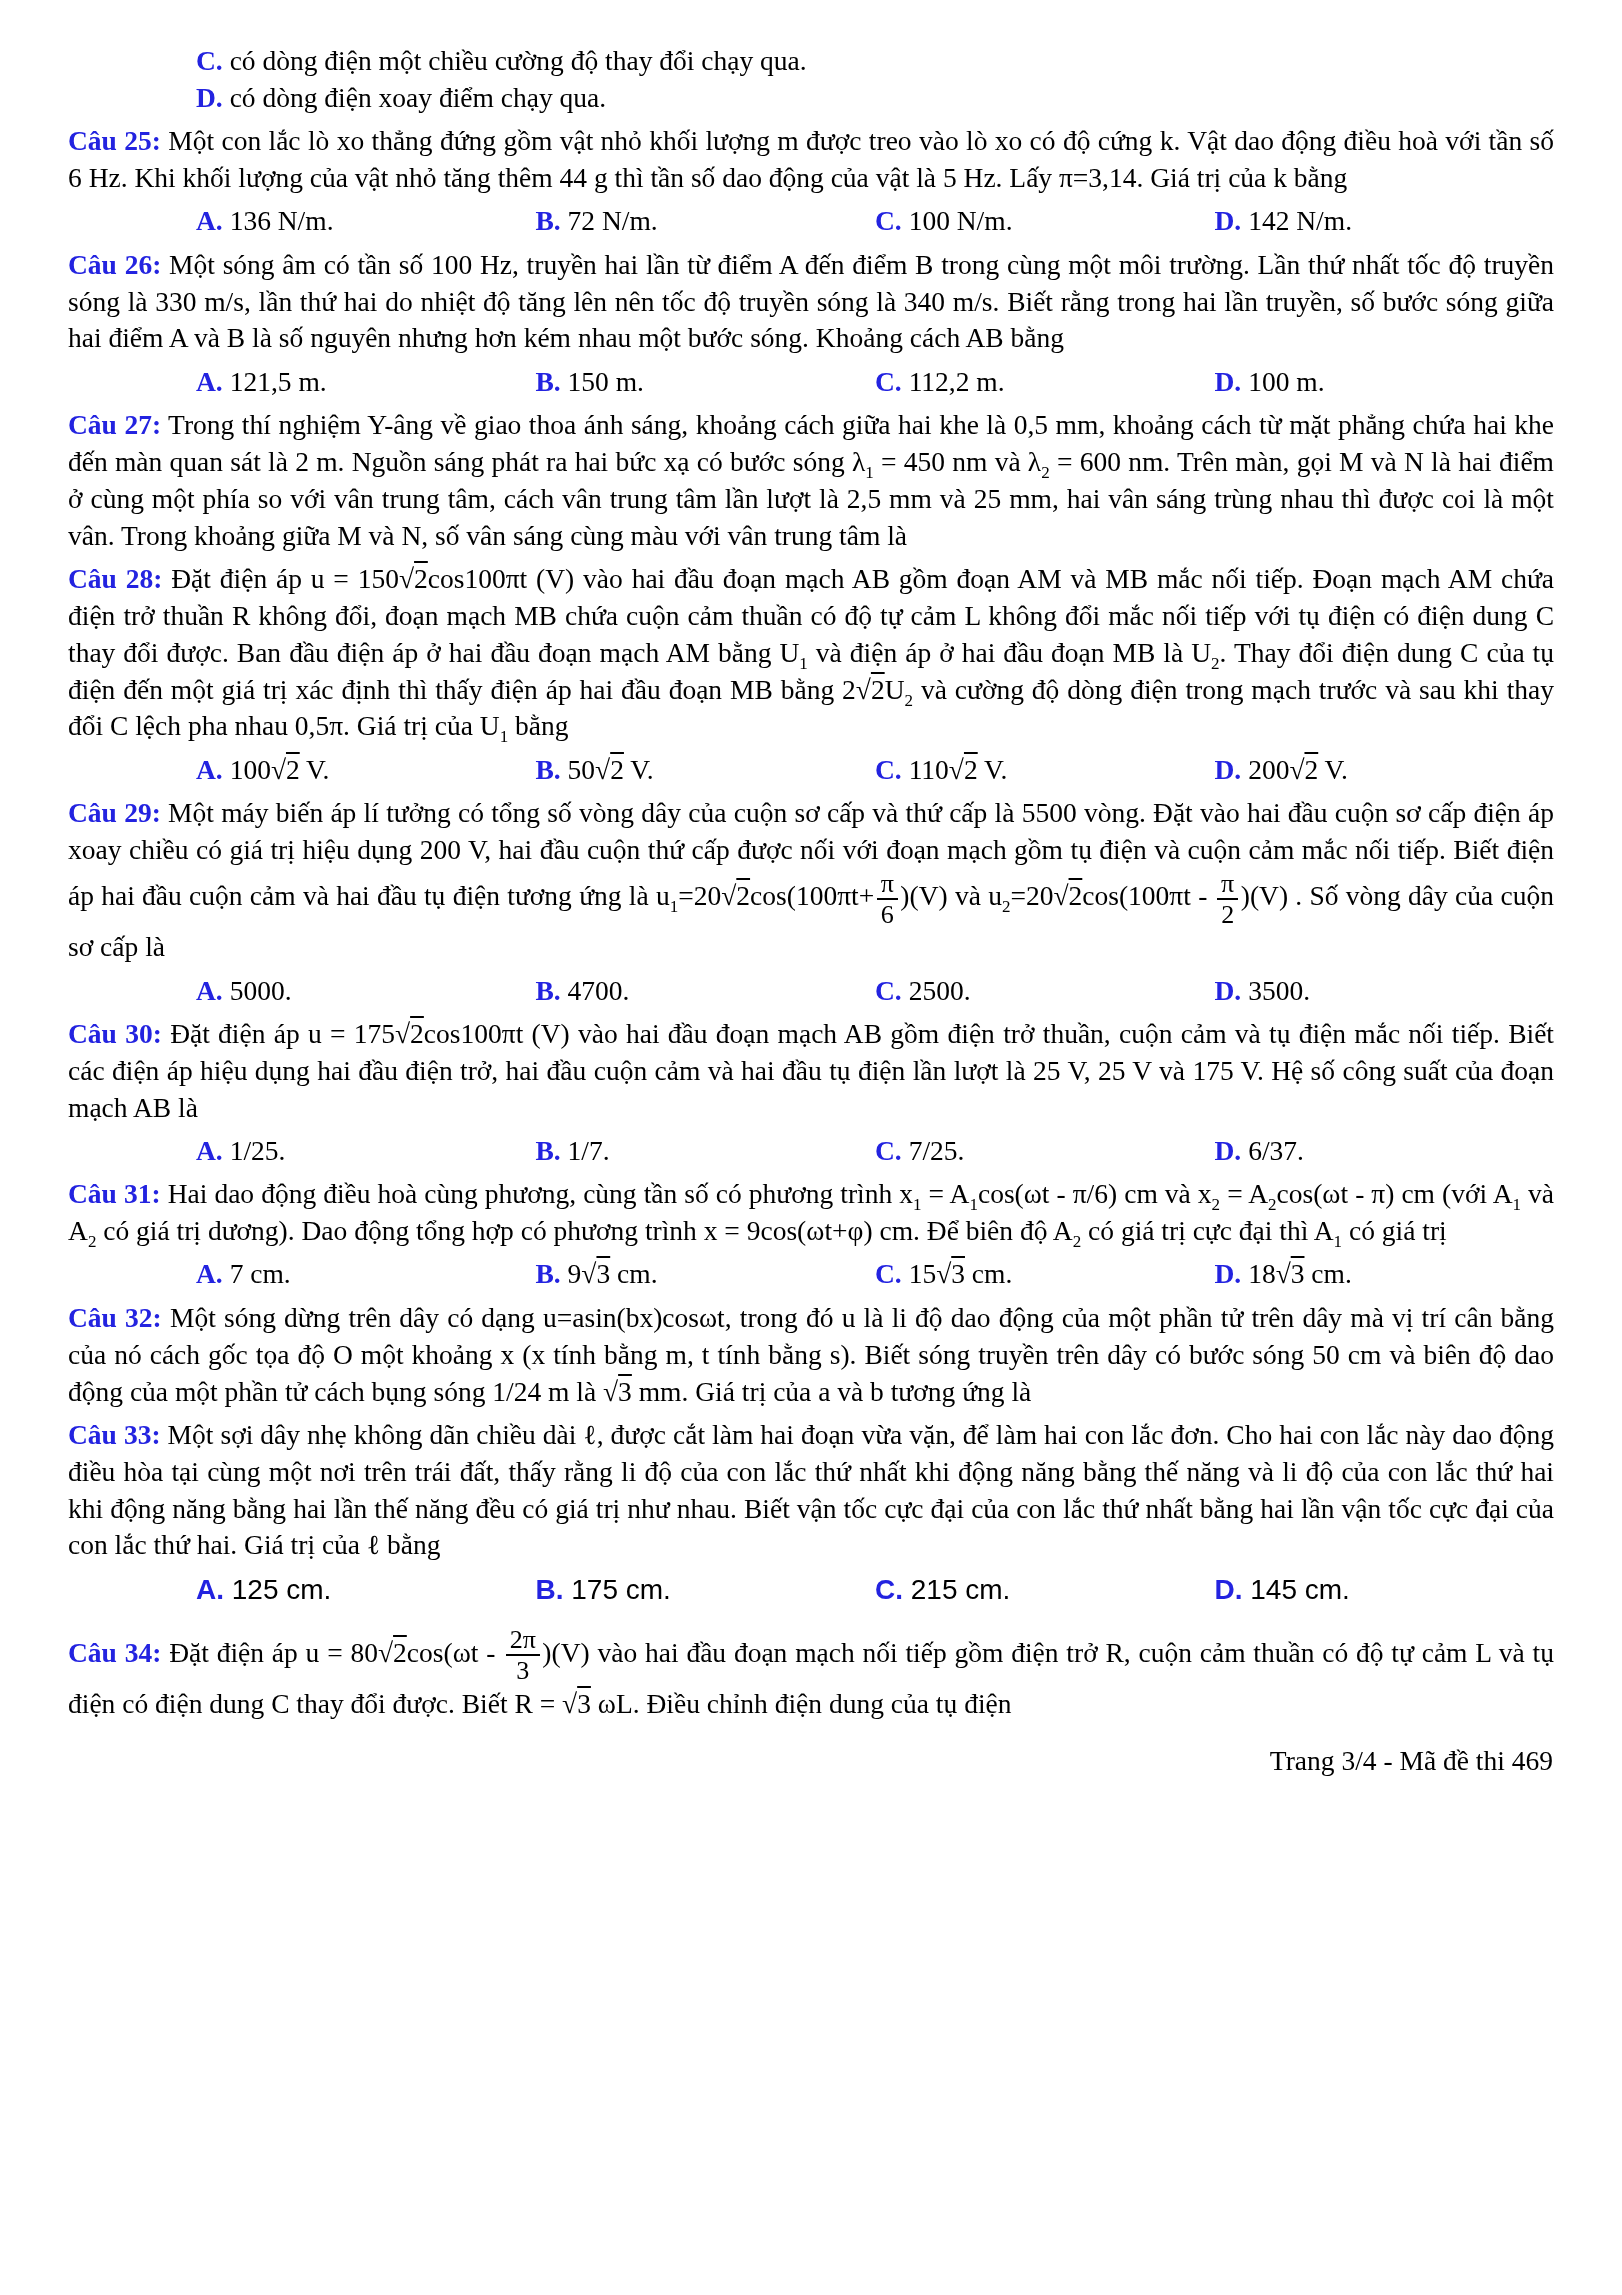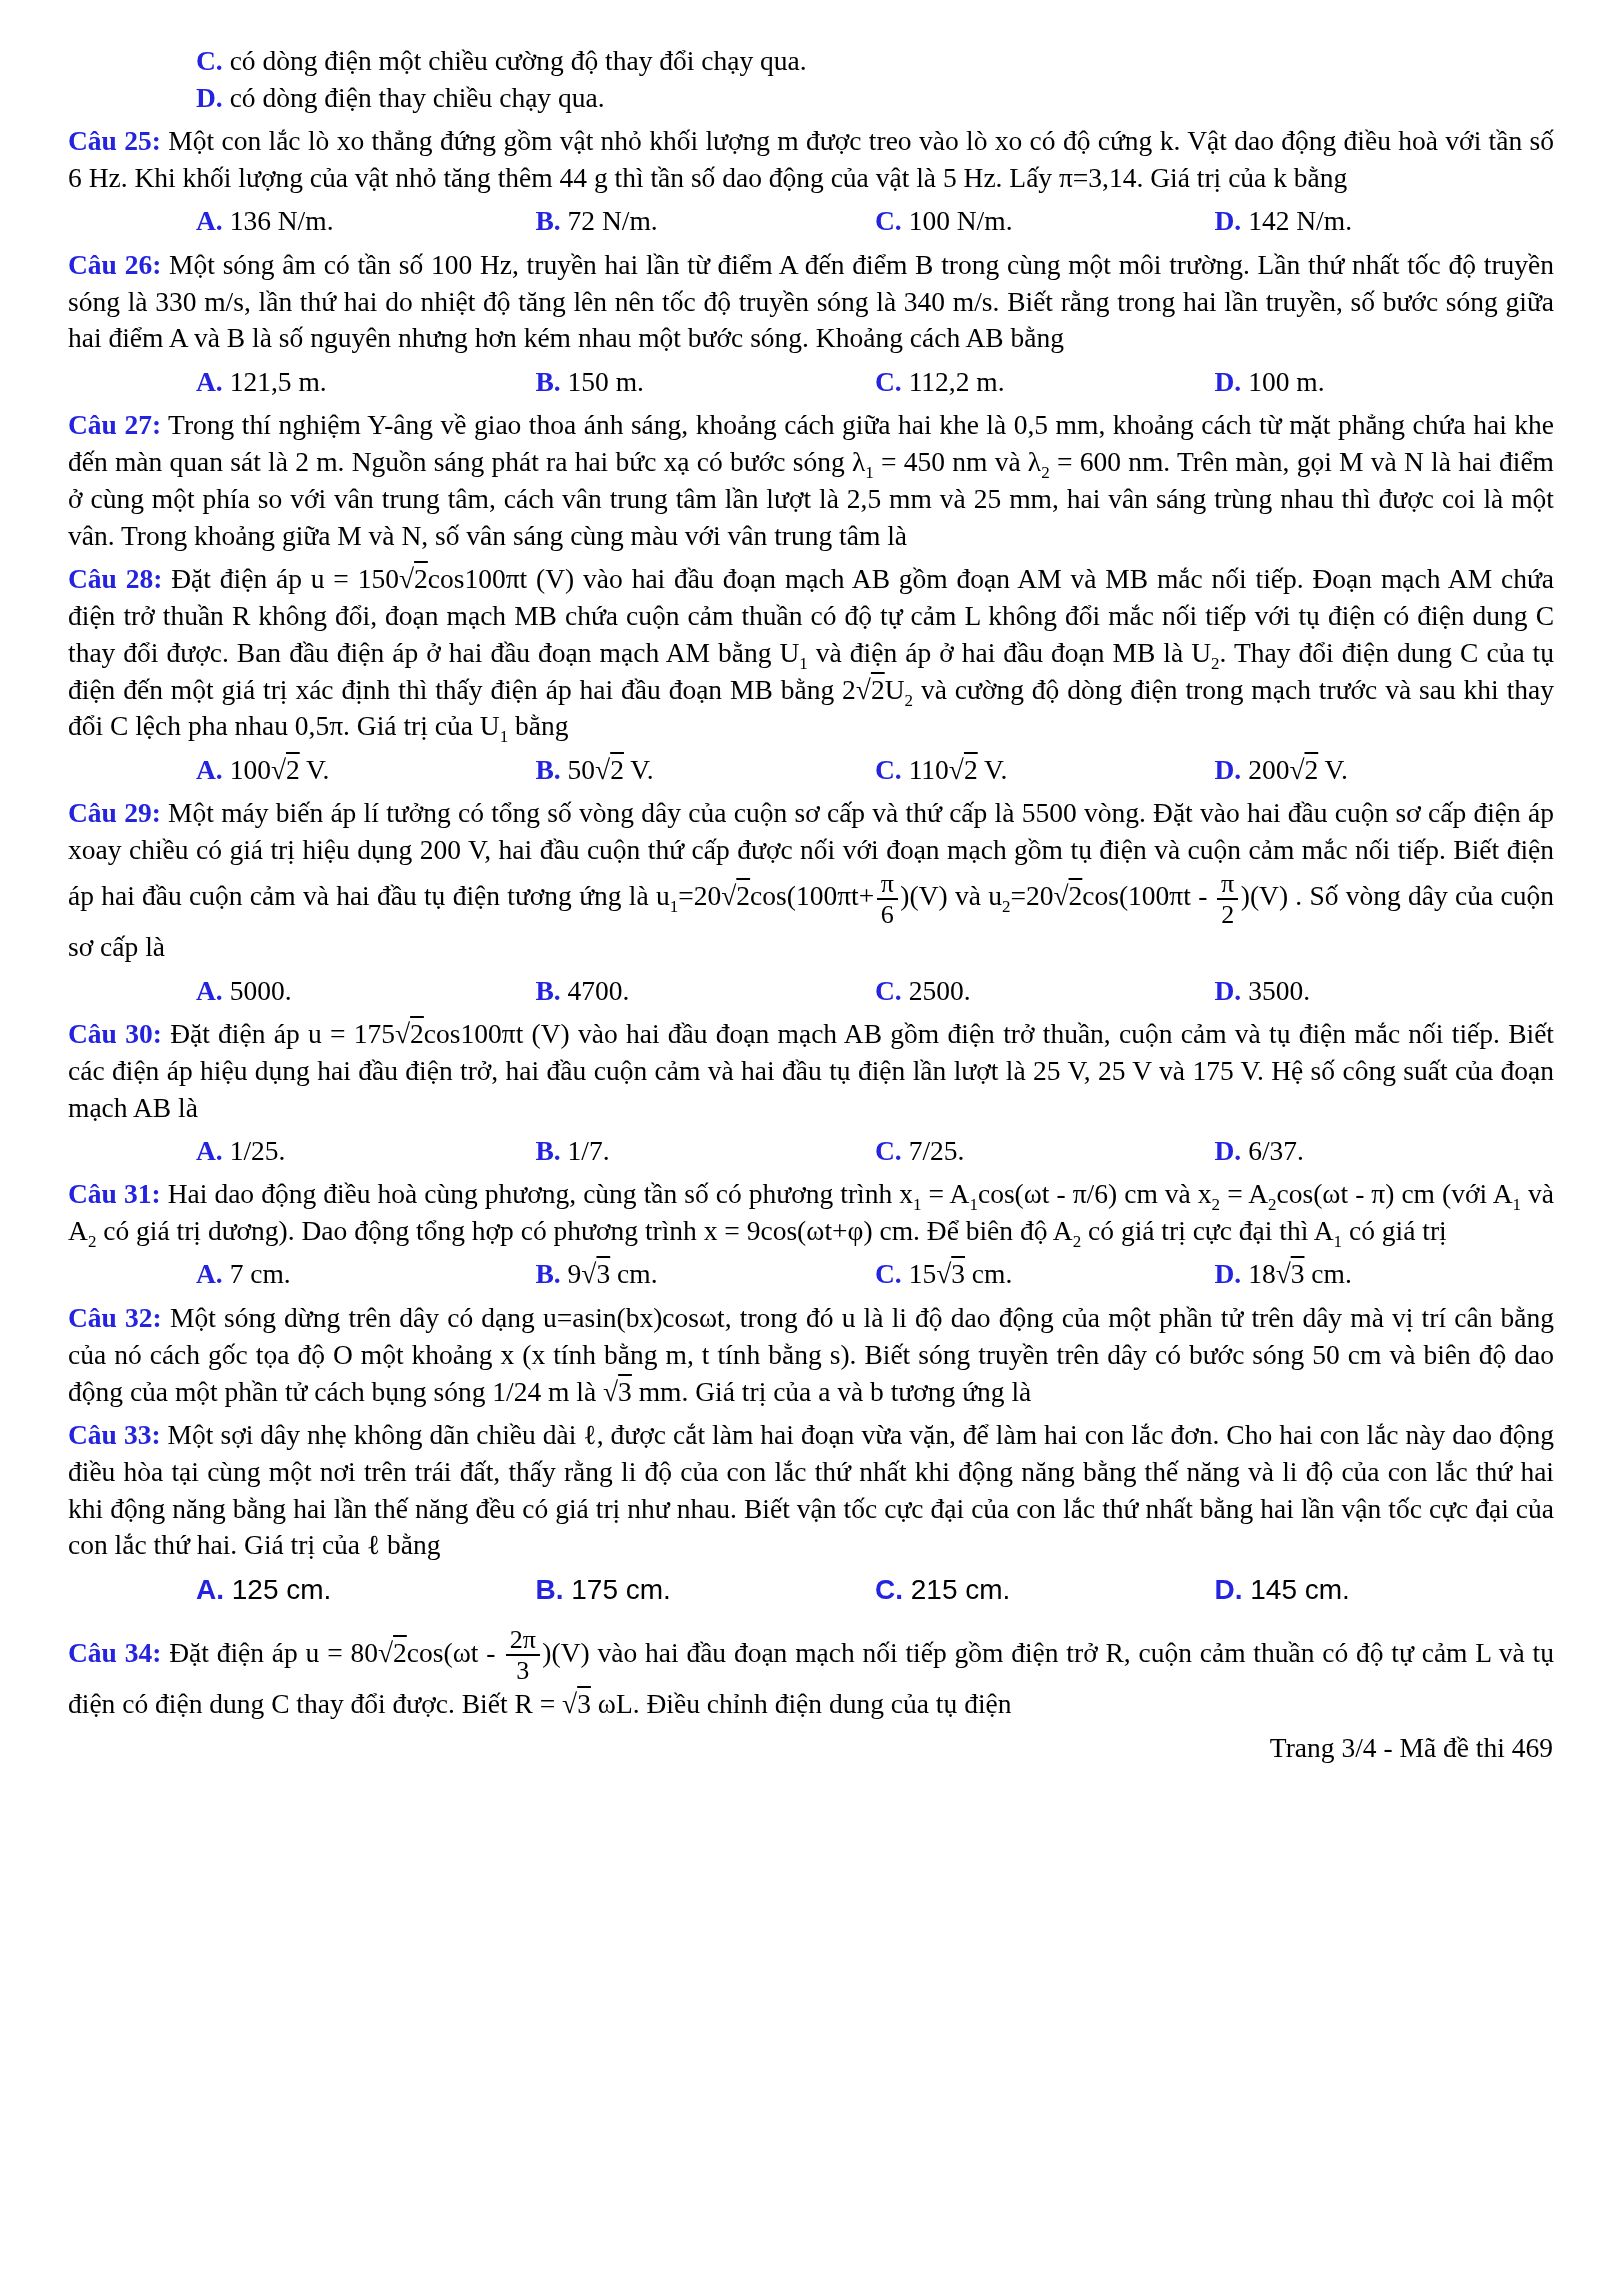--- a/index.html
+++ b/index.html
@@ -16,30 +16,30 @@
   .qlabel{ color:var(--blue); font-weight:700; }
   .opts{ display:grid; grid-template-columns:repeat(4,1fr); padding-left:128px; margin:6.5px 0 3.9px; }
   .olet{ color:var(--blue); font-weight:700; }
   .sans{ font-family:"Liberation Sans","DejaVu Sans",sans-serif; font-size:28px; }
   sub{ font-size:.62em; line-height:0; }
   .rad{ text-decoration:overline; }
   .frac{ display:inline-flex; flex-direction:column; vertical-align:middle; text-align:center;
          line-height:1.12; margin:0 2.6px; font-size:.95em; }
   .frac .num{ border-bottom:2px solid #000; padding:0 3.9px; }
   .frac .den{ padding:0 3.9px; }
-  .footer{ position:absolute; right:69px; bottom:45px; }
+  .footer{ position:absolute; right:69px; bottom:32px; }
 </style>
 </head>
 <body>
 
 <div class="page">
   <div class="content">
 
     <div class="opt-line"><b class="olet">C.</b> <span>có dòng điện một chiều cường độ thay đổi chạy qua.</span></div>
-    <div class="opt-line"><b class="olet">D.</b> <span>có dòng điện thay chiều chạy qua.</span></div>
+    <div class="opt-line"><b class="olet">D.</b> <span>có dòng điện xoay điểm chạy qua.</span></div>
 
     <div class="question">
       <p class="qbody"><b class="qlabel">Câu 25:</b> <span>Một con lắc lò xo thẳng đứng gồm vật nhỏ khối lượng m được treo vào lò xo có độ cứng k. Vật dao động điều hoà với tần số 6 Hz. Khi khối lượng của vật nhỏ tăng thêm 44 g thì tần số dao động của vật là 5 Hz. Lấy π=3,14. Giá trị của k bằng</span></p>
       <div class="opts">
         <div class="opt"><b class="olet">A.</b> <span>136 N/m.</span></div>
         <div class="opt"><b class="olet">B.</b> <span>72 N/m.</span></div>
         <div class="opt"><b class="olet">C.</b> <span>100 N/m.</span></div>
         <div class="opt"><b class="olet">D.</b> <span>142 N/m.</span></div>
       </div>
     </div>

